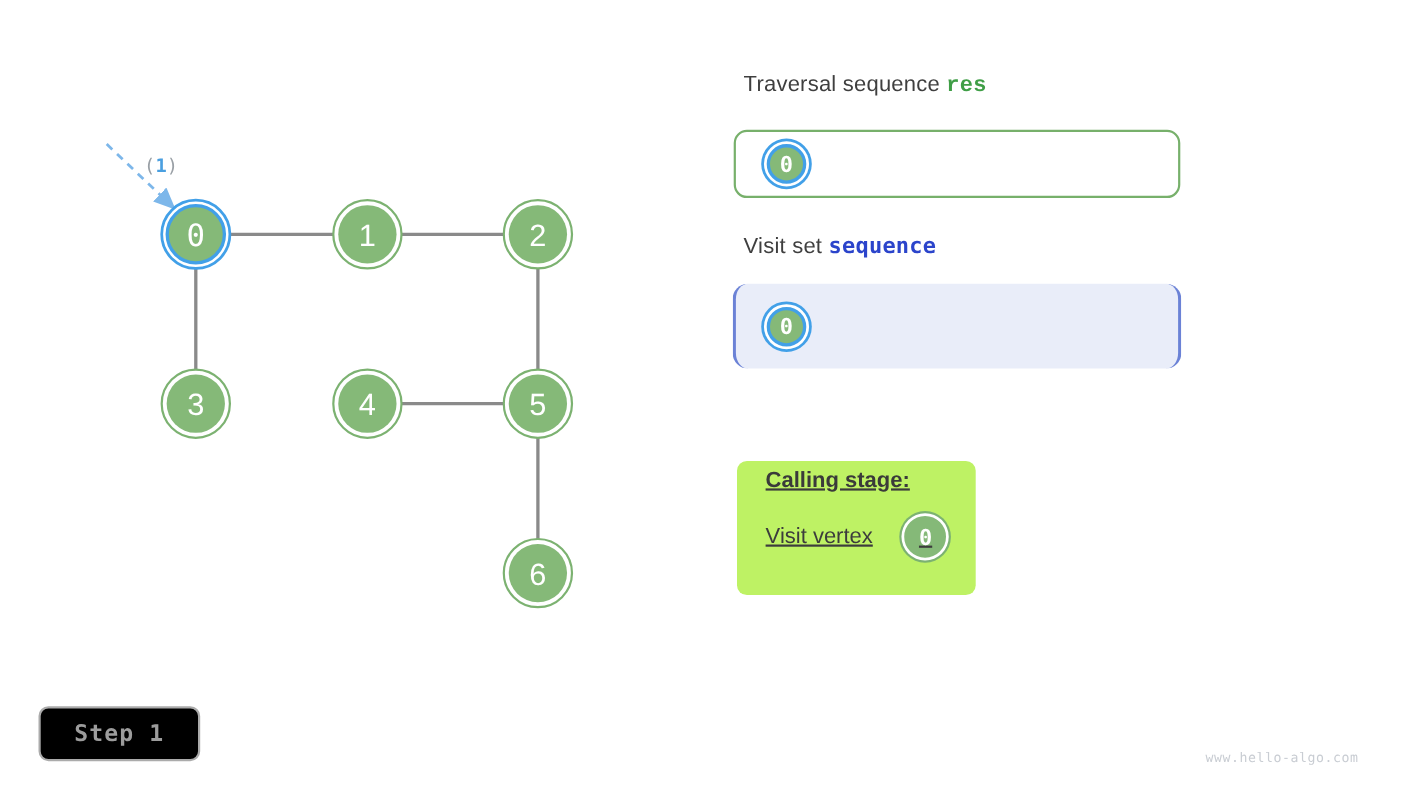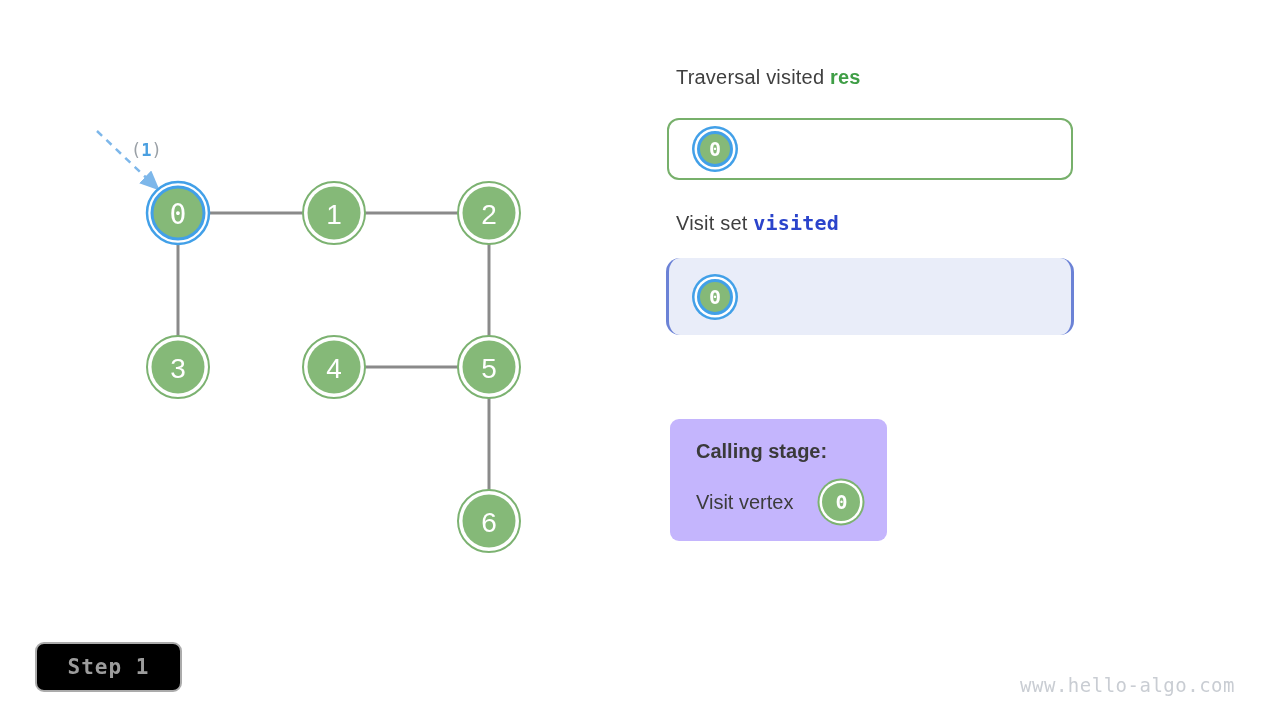--- a/index.html
+++ b/index.html
@@ -14,21 +14,21 @@
   #graph-svg{position:absolute;left:0;top:0;}
 
   
   .panel-title{
     position:absolute;left:676px;
     font-size:20px;color:#3f3f3f;letter-spacing:.2px;
     white-space:nowrap;
   }
   #res-title{top:66px;}
   #visited-title{top:211px;}
-  .code-green{font-family:Liberation Sans, sans-serif;font-weight:bold;color:var(--res-green,#3f9e46);font-size:20px;}
+  .code-green{font-family:Liberation Mono, monospace;font-weight:bold;color:var(--res-green,#3f9e46);font-size:20px;}
   .code-blue{font-family:"DejaVu Sans Mono",monospace;font-weight:bold;color:var(--visited-blue,#2b44cb);font-size:20px;}
 
   .list-box{
     position:absolute;box-sizing:border-box;
     display:flex;align-items:center;gap:16px;
     padding-left:22px;
   }
   #res-box{
     left:667px;top:118px;width:406px;height:62px;
     background:#ffffff;
@@ -62,42 +62,43 @@
     background:var(--node-green,#85b978);
     border:2px solid var(--node-green,#85b978);
     box-shadow:0 0 0 2.5px #ffffff, 0 0 0 4.5px var(--node-border-green,#7cb271);
     margin:5px;
   }
 
   
   #calling-box{
     position:absolute;left:670px;top:419px;width:217px;height:122px;
     box-sizing:border-box;
-    background:#c4b5fd;border-radius:9px;
-    padding:21px 24px 0 26px;
+    background:#bef264;border-radius:9px;
+    padding:7px 24px 0 26px;
+    text-decoration:underline;
   }
   #calling-heading{font-size:20px;font-weight:bold;color:#3a3a3a;}
   #calling-row{display:flex;align-items:center;gap:24px;margin-top:15px;}
   #calling-row .label{font-size:20px;color:#3c3c3c;white-space:nowrap;}
 
   
   #step-box{
     position:absolute;left:35px;top:642px;width:147px;height:50px;
     box-sizing:border-box;
     background:#000000;border:2px solid #ababab;border-radius:9px;
     display:flex;align-items:center;justify-content:center;
     font-family:"DejaVu Sans Mono",monospace;font-weight:bold;
     font-size:21px;color:#9c9c9c;letter-spacing:1px;
   }
 
   
   #watermark{
     position:absolute;right:45px;bottom:24px;
     font-family:"DejaVu Sans Mono",monospace;
-    font-size:19px;color:#c9cdd3;letter-spacing:.5px;
+    font-size:12px;color:#c9cdd3;letter-spacing:.5px;
   }
 </style>
 </head>
 <body>
 
 <svg id="graph-svg" width="640" height="620" viewBox="0 0 640 620">
   <defs>
     <marker id="arrowhead" markerWidth="9" markerHeight="8" refX="6.5" refY="3.5" orient="auto">
       <path d="M0,0 L8,3.5 L0,7 Z" fill="#7db7ea"></path>
     </marker>
@@ -140,29 +141,29 @@
       <circle cx="489" cy="367" r="26.5" fill="#85b978"></circle>
       <text x="489" y="367" fill="#ffffff" text-anchor="middle" dominant-baseline="central" dy="1" style="font-family:'Liberation Sans',sans-serif;font-size:28px;">5</text>
     </g>
     <g>
       <circle cx="489" cy="521" r="31" fill="#ffffff" stroke="#7cb271" stroke-width="2"></circle>
       <circle cx="489" cy="521" r="26.5" fill="#85b978"></circle>
       <text x="489" y="521" fill="#ffffff" text-anchor="middle" dominant-baseline="central" dy="1" style="font-family:'Liberation Sans',sans-serif;font-size:28px;">6</text>
     </g>
   </svg>
 
-<div class="panel-title" id="res-title"><span>Traversal visited </span><span class="code-green">res</span></div>
+<div class="panel-title" id="res-title"><span>Traversal sequence </span><span class="code-green">res</span></div>
 
 <div class="list-box" id="res-box">
     <div class="chip chip-blue">
       <span>0</span>
     </div>
   </div>
 
-<div class="panel-title" id="visited-title"><span>Visit set </span><span class="code-blue">visited</span></div>
+<div class="panel-title" id="visited-title"><span>Visit set </span><span class="code-blue">sequence</span></div>
 
 <div class="list-box" id="visited-box">
     <div class="chip chip-blue">
       <span>0</span>
     </div>
   </div>
 
 <div id="calling-box">
   <div id="calling-heading">Calling stage:</div>
   <div id="calling-row">

